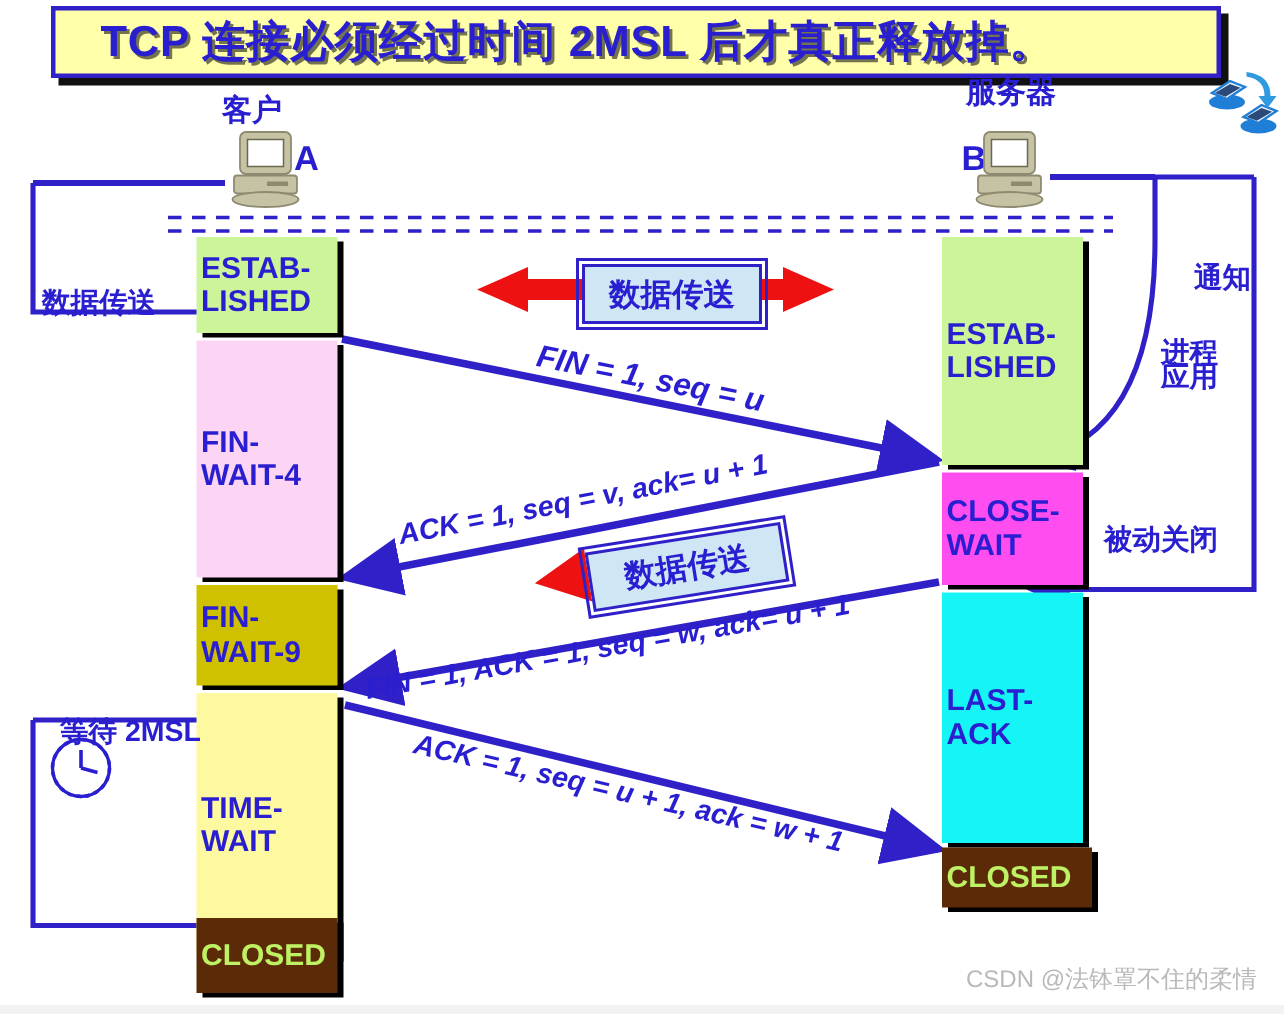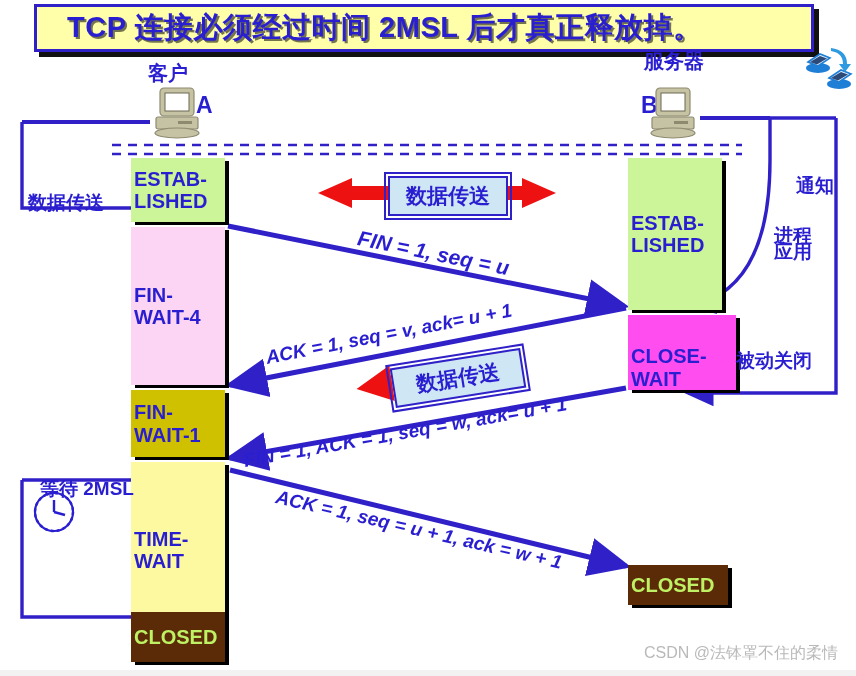--- a/index.html
+++ b/index.html
@@ -178,42 +178,46 @@
     <span>LISHED</span>
   </div>
 
   <div class="state" style="left:131px;top:227px;width:94px;height:158px;background:#fcd5f5;">
     <span>FIN-</span>
     <span>WAIT-4</span>
   </div>
 
   <div class="state" style="left:131px;top:390px;width:94px;height:67px;background:#cfc100;">
     <span>FIN-</span>
-    <span>WAIT-1</span>
+    <span>WAIT-9</span>
   </div>
 
   <div class="state" style="left:131px;top:462px;width:94px;height:176px;background:#fdf9a0;">
     <span>TIME-</span>
     <span>WAIT</span>
   </div>
 
   <div class="state closed" style="left:131px;top:612px;width:94px;height:50px;">
     <span>CLOSED</span>
   </div>
 
   <div class="state" style="left:628px;top:158px;width:94px;height:152px;background:#ccf59a;">
     <span>ESTAB-</span>
     <span>LISHED</span>
   </div>
 
-  <div class="state" style="left:628px;top:315px;width:108px;height:75px;background:#ff4df0;justify-content:flex-end;">
+  <div class="state" style="left:628px;top:315px;width:94px;height:75px;background:#ff4df0;">
     <span>CLOSE-</span>
     <span>WAIT</span>
   </div>
 
+  <div class="state" style="left:628px;top:395px;width:94px;height:167px;background:#16f5f5;">
+    <span>LAST-</span>
+    <span>ACK</span>
+  </div>
 
   <div class="state closed" style="left:628px;top:565px;width:100px;height:40px;">
     <span>CLOSED</span>
   </div>
 
   <div class="note" style="left:28px;top:192px;">数据传送</div>
 
   <div class="note" style="left:40px;top:478px;">等待 2MSL</div>
 
   <div class="note" style="left:796px;top:175px;">通知</div>

